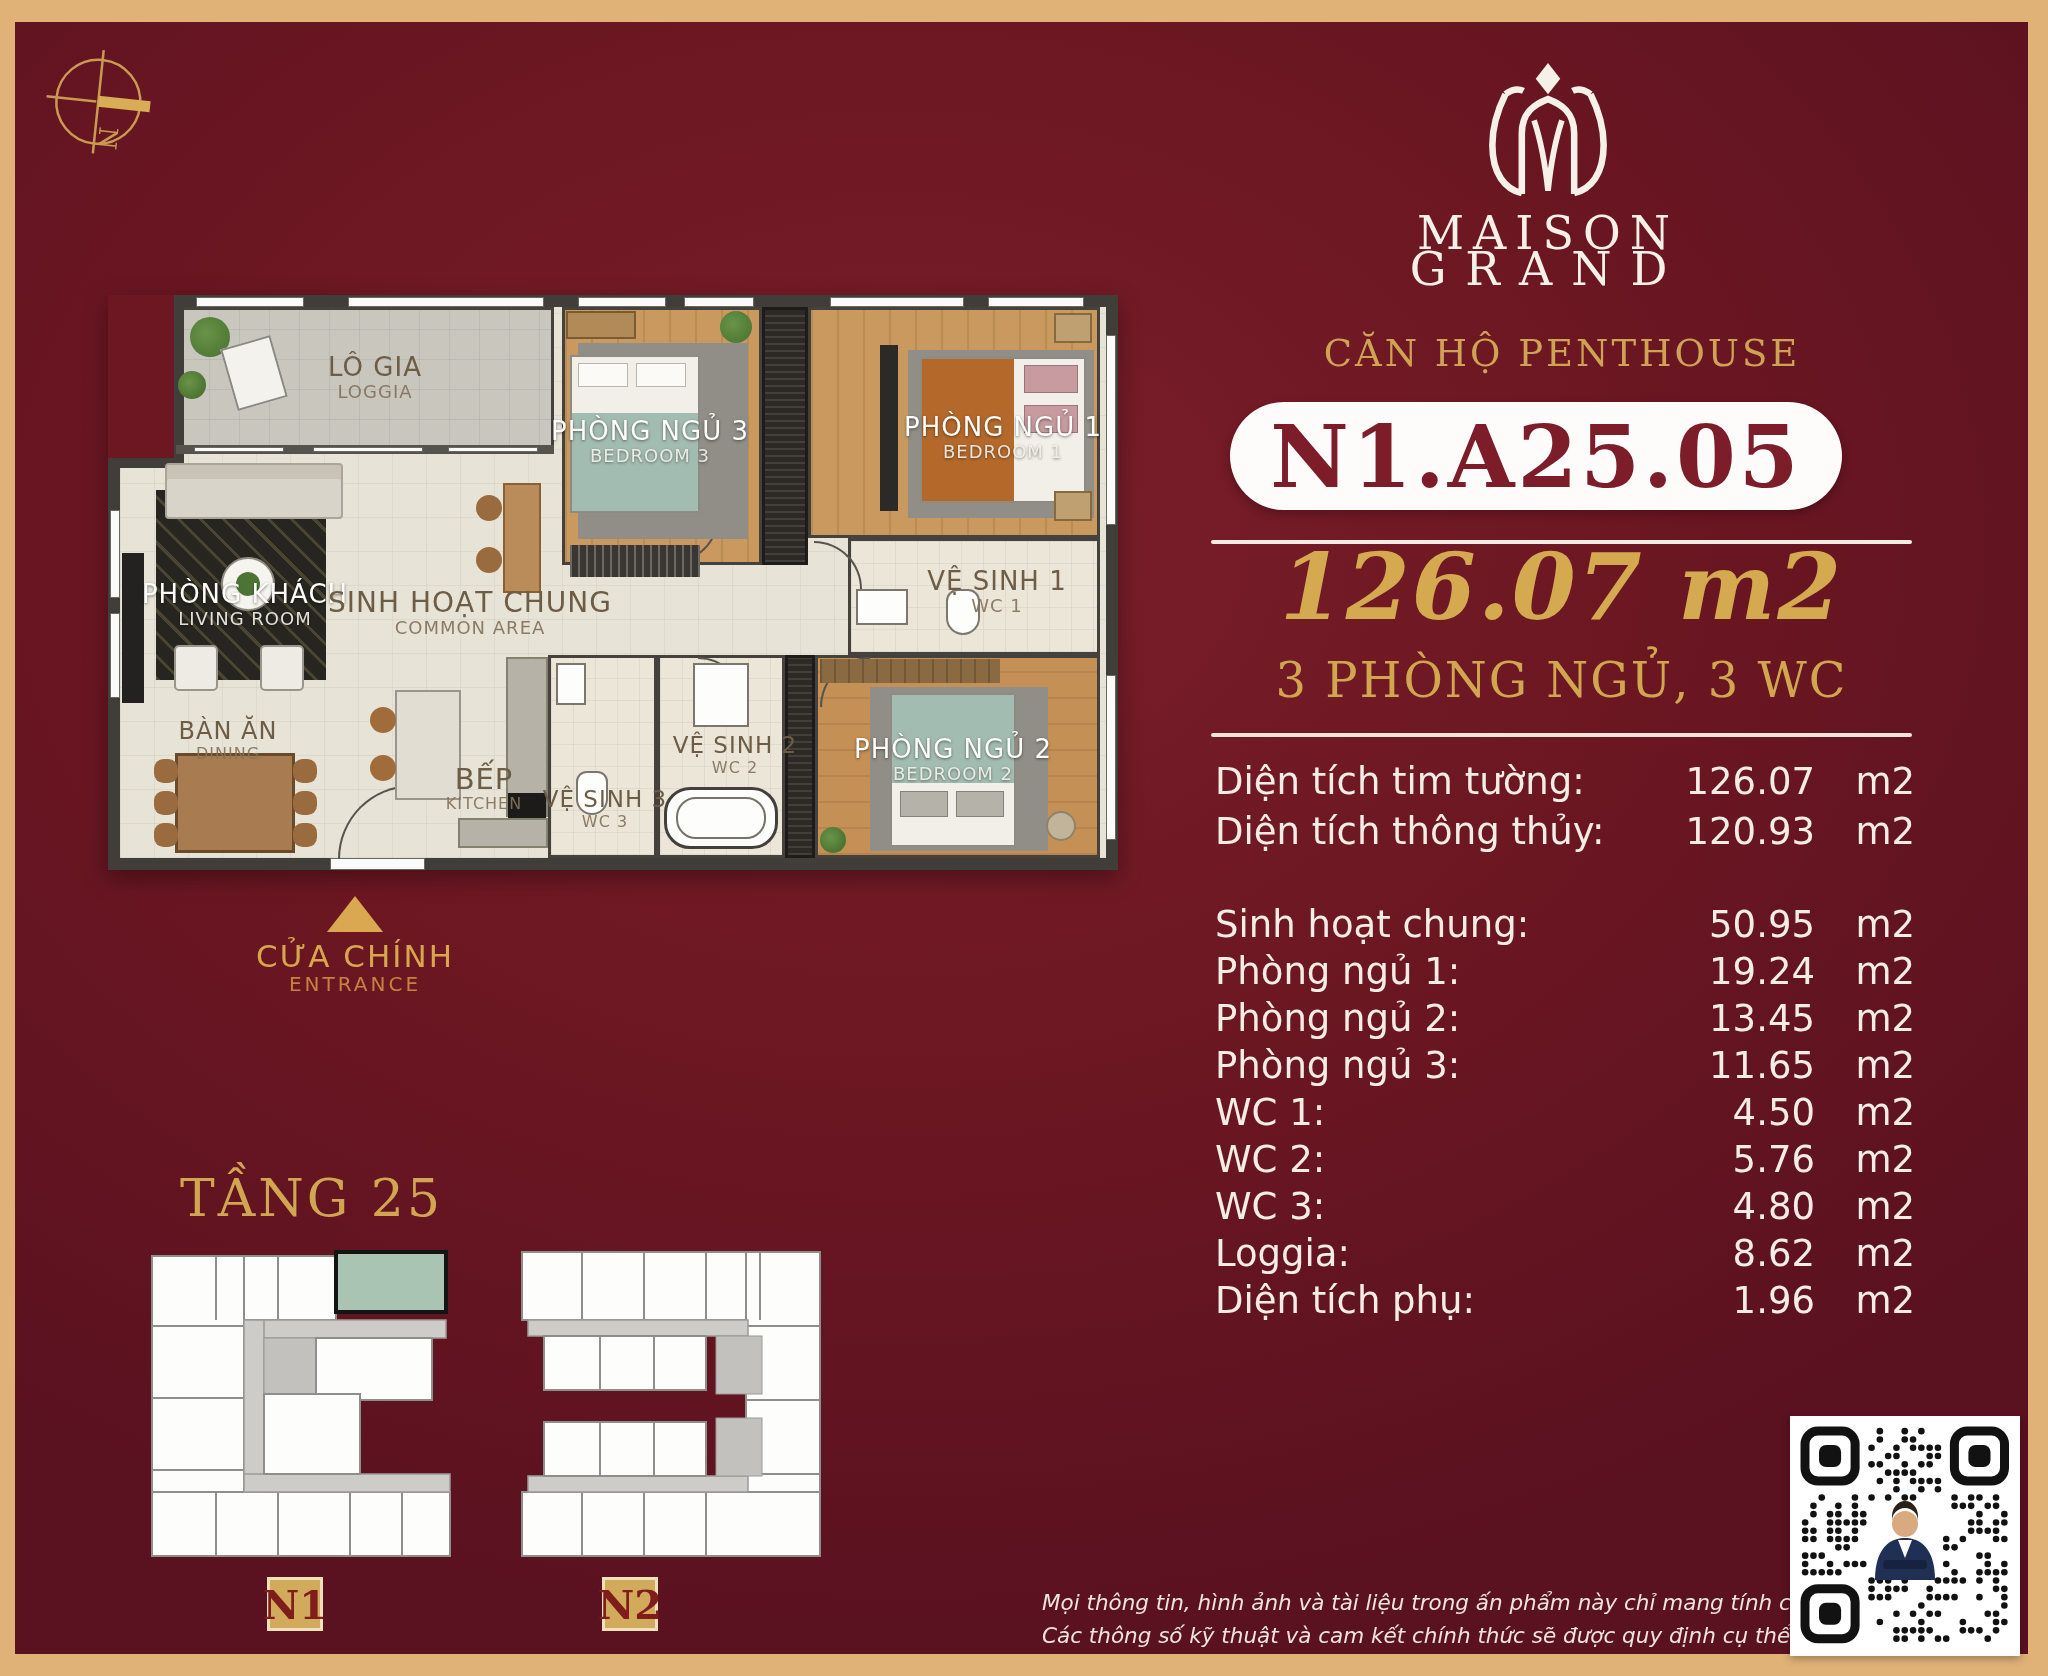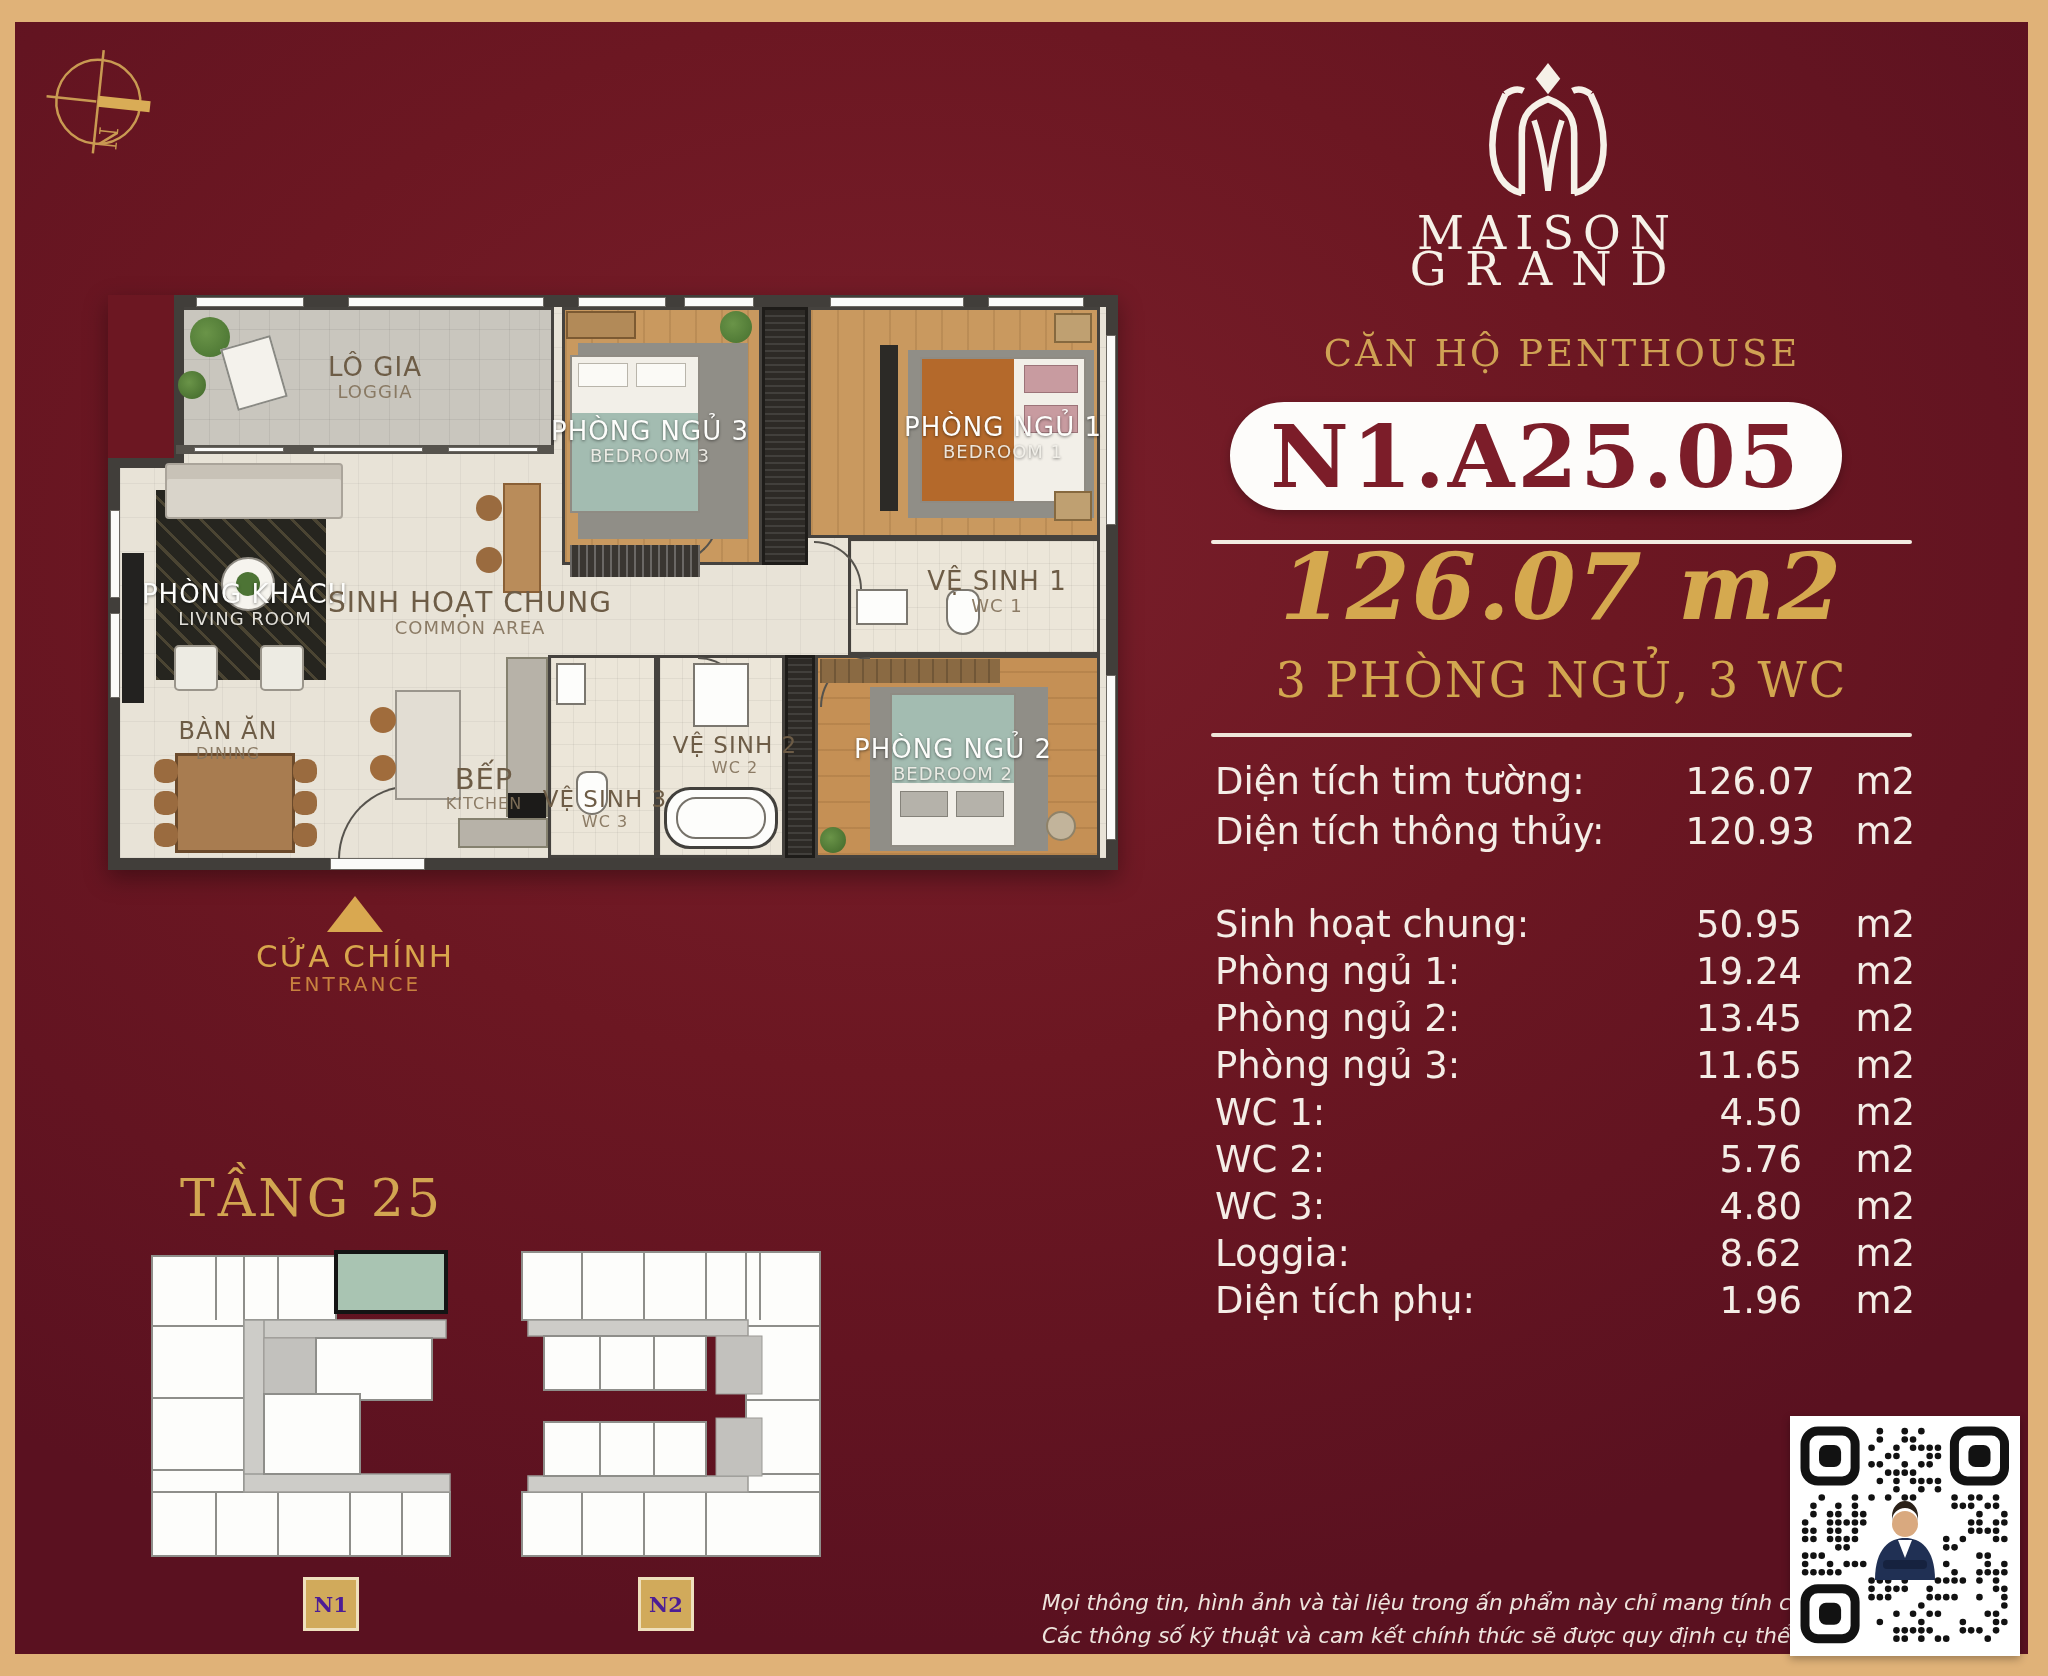--- a/index.html
+++ b/index.html
@@ -16,21 +16,21 @@
   .subtitle{color:var(--accent,#cfa254);font-size:37px;letter-spacing:3px;}
   .pill{background:#fdfcfa;border-radius:56px;box-shadow:0 4px 10px rgba(0,0,0,.25);
         display:flex;align-items:center;justify-content:center;}
   .pill span{color:#7c1d29;font-size:86px;font-weight:bold;letter-spacing:3px;}
   .rule{background:#f3ece2;height:4px;border-radius:2px;}
   .bigarea{color:#d5a94f;font-size:92px;font-weight:bold;letter-spacing:2px;}
   .config{color:#d2a64f;font-size:48px;letter-spacing:2px;}
   .atable{display:flex;flex-direction:column;color:#f4ede6;}
   .arow{display:flex;align-items:flex-end;font-size:37px;}
   .arow.g1{height:50px;}
-  .arow.g2{height:47px;gap:13px;}
+  .arow.g2{height:47px;}
   .aspacer{height:46px;}
   .alabel{flex:1;text-align:left;}
   .aval{width:170px;text-align:right;}
   .aunit{width:100px;text-align:right;}
   
   .plan{left:108px;top:295px;width:1040px;height:575px;}
   .wallbox{left:0;top:0;width:1010px;height:575px;background:#413e3a;box-shadow:0 8px 22px rgba(0,0,0,.35);}
   .floorbase{left:12px;top:12px;width:986px;height:551px;background:
      repeating-linear-gradient(0deg, rgba(0,0,0,.045) 0 1px, transparent 1px 34px),
      repeating-linear-gradient(90deg, rgba(0,0,0,.045) 0 1px, transparent 1px 34px),#e8e3d7;}
@@ -52,21 +52,21 @@
   .lab-white .rl-vi{color:#fdfdfb;text-shadow:0 1px 3px rgba(0,0,0,.5);}
   .lab-white .rl-en{color:#f1efe9;text-shadow:0 1px 3px rgba(0,0,0,.5);}
   .doorarc{position:absolute;border:2.5px solid #56534d;border-right:none;border-bottom:none;border-radius:100% 0 0 0;box-sizing:border-box;}
   
   .tri{width:0;height:0;border-left:28px solid transparent;border-right:28px solid transparent;border-bottom:36px solid #d9a850;}
   .entr-vi{color:#d8a64c;font-size:31px;letter-spacing:2px;}
   .entr-en{color:#c8823f;font-size:20px;letter-spacing:3px;}
   
   .floor-title{color:#d2a551;font-size:52px;letter-spacing:3px;}
   .bbadge{width:50px;height:48px;background:#d1aa5b;border:3px solid #efe0bd;display:flex;align-items:center;justify-content:center;
-          color:#4c1d95;font-size:21px;font-weight:bold;margin-left:36px;}
+          color:#7f1d1d;font-size:40px;font-weight:bold;}
   .disc{color:#eee4dd;font-size:21.5px;line-height:33px;font-style:italic;white-space:nowrap;overflow:hidden;}
   .qrbox{background:#ffffff;box-shadow:0 3px 8px rgba(0,0,0,.3);z-index:6;}
 </style>
 </head>
 <body>
 
 <div class="page">
   <div class="canvas"></div>
 
   <svg class="abs" style="left:38px;top:42px;transform:rotate(6deg);" width="125" height="125" viewBox="0 0 125 125">

